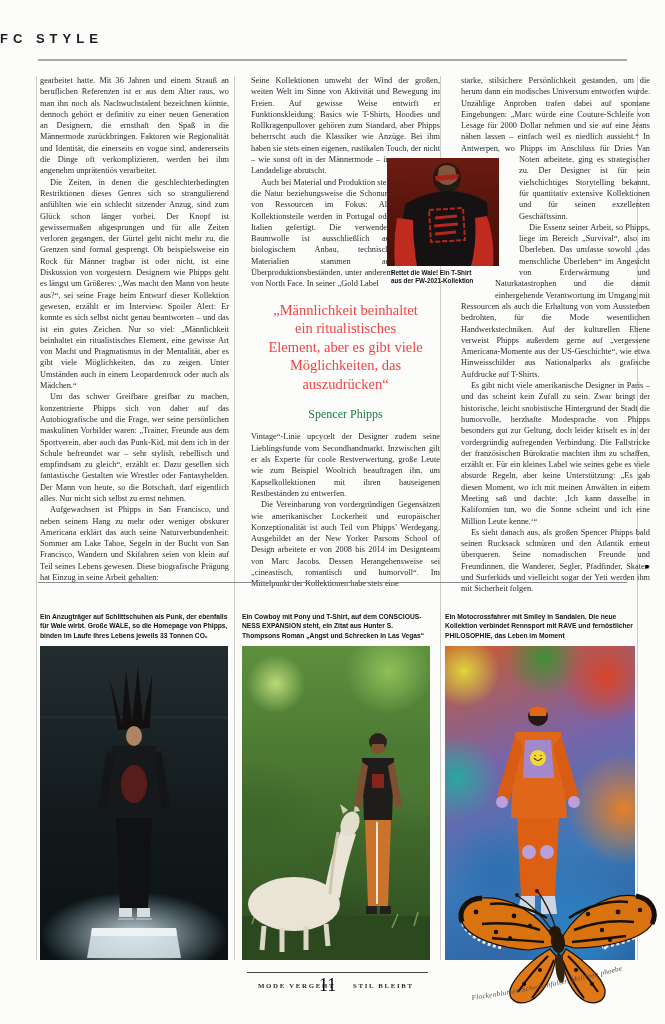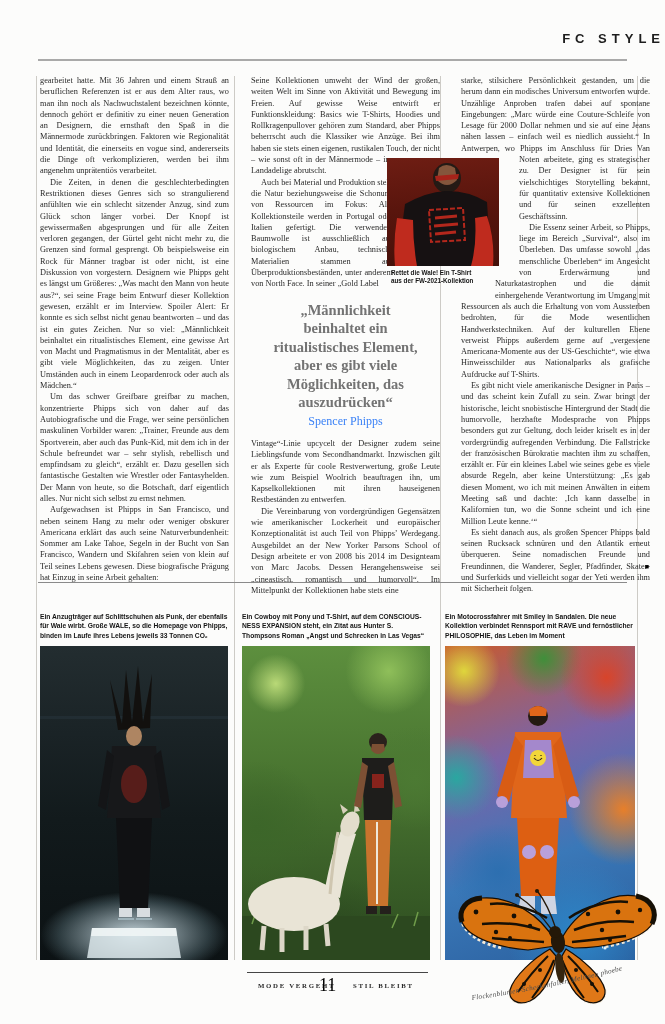--- a/index.html
+++ b/index.html
@@ -1,41 +1,41 @@
 <!DOCTYPE html>
 <html lang="de"><head>
 <meta charset="utf-8">
 <style>
   html,body{margin:0;padding:0;background:#e9e9e9;}
   .page{position:relative;width:665px;height:1024px;margin:0 auto;background:#fcfcfb;
         overflow:hidden;font-family:"Liberation Serif",serif;color:#262626;}
 
   
-  .masthead{position:absolute;top:31px;left:0;width:100%;text-align:right;
+  .masthead{position:absolute;top:31px;left:0;width:100%;text-align:left;
             font-family:"Liberation Sans",sans-serif;font-size:13px;font-weight:700;
             letter-spacing:5px;color:#1d1d1d;}
   .rule-header{position:absolute;left:38px;top:59px;width:589px;height:2px;background:#a9a9a9;}
   .rule-mid{position:absolute;left:38px;top:582px;width:589px;height:1px;background:#8a8a8a;}
   .rule-footer{position:absolute;left:247px;top:972px;width:181px;height:1px;background:#454545;}
   .rule-v{position:absolute;top:76px;width:1px;height:884px;background:#cdcbc6;}
 
   
   .col{position:absolute;top:75px;width:189px;font-size:8.3px;line-height:11.3px;
        text-align:justify;color:#2a2a2a;}
   .col p{margin:0;}
   .col p.indent{text-indent:10px;}
   .push-r{float:right;width:0;height:83px;}
   .wrap-r{float:right;clear:right;width:47px;height:132px;}
   .push-l{float:left;width:0;height:83px;}
   .wrap-l1{float:left;clear:left;width:58px;height:110px;}
   .wrap-l2{float:left;clear:left;width:34px;height:22px;}
 
-  .pullquote{margin:11px 17px 4px;text-align:center;font-weight:700;font-size:14.5px;
-             line-height:18.5px;color:#737373;text-indent:0;}
-  .pullquote-attrib{margin:4px 0 11px;text-align:center;font-size:12px;color:#3b82f6;}
+  .pullquote{margin:11px 17px 4px;text-align:center;font-weight:400;font-size:14.5px;
+             line-height:18.5px;color:#ef4444;text-indent:0;}
+  .pullquote-attrib{margin:16px 0 11px;text-align:center;font-size:12px;color:#15803d;}
   .endmark{position:absolute;right:1px;top:489px;font-size:7px;line-height:7px;color:#000;}
 
   
   .inline-photo{position:absolute;left:387px;top:158px;width:112px;height:108px;overflow:hidden;
                 background:linear-gradient(175deg,#6e1d13 0%,#59150d 45%,#431009 100%);}
   .inline-caption{position:absolute;left:391px;top:269px;width:88px;
                   font-family:"Liberation Sans",sans-serif;font-size:6.3px;font-weight:700;
                   line-height:7.9px;color:#141414;}
 
   

